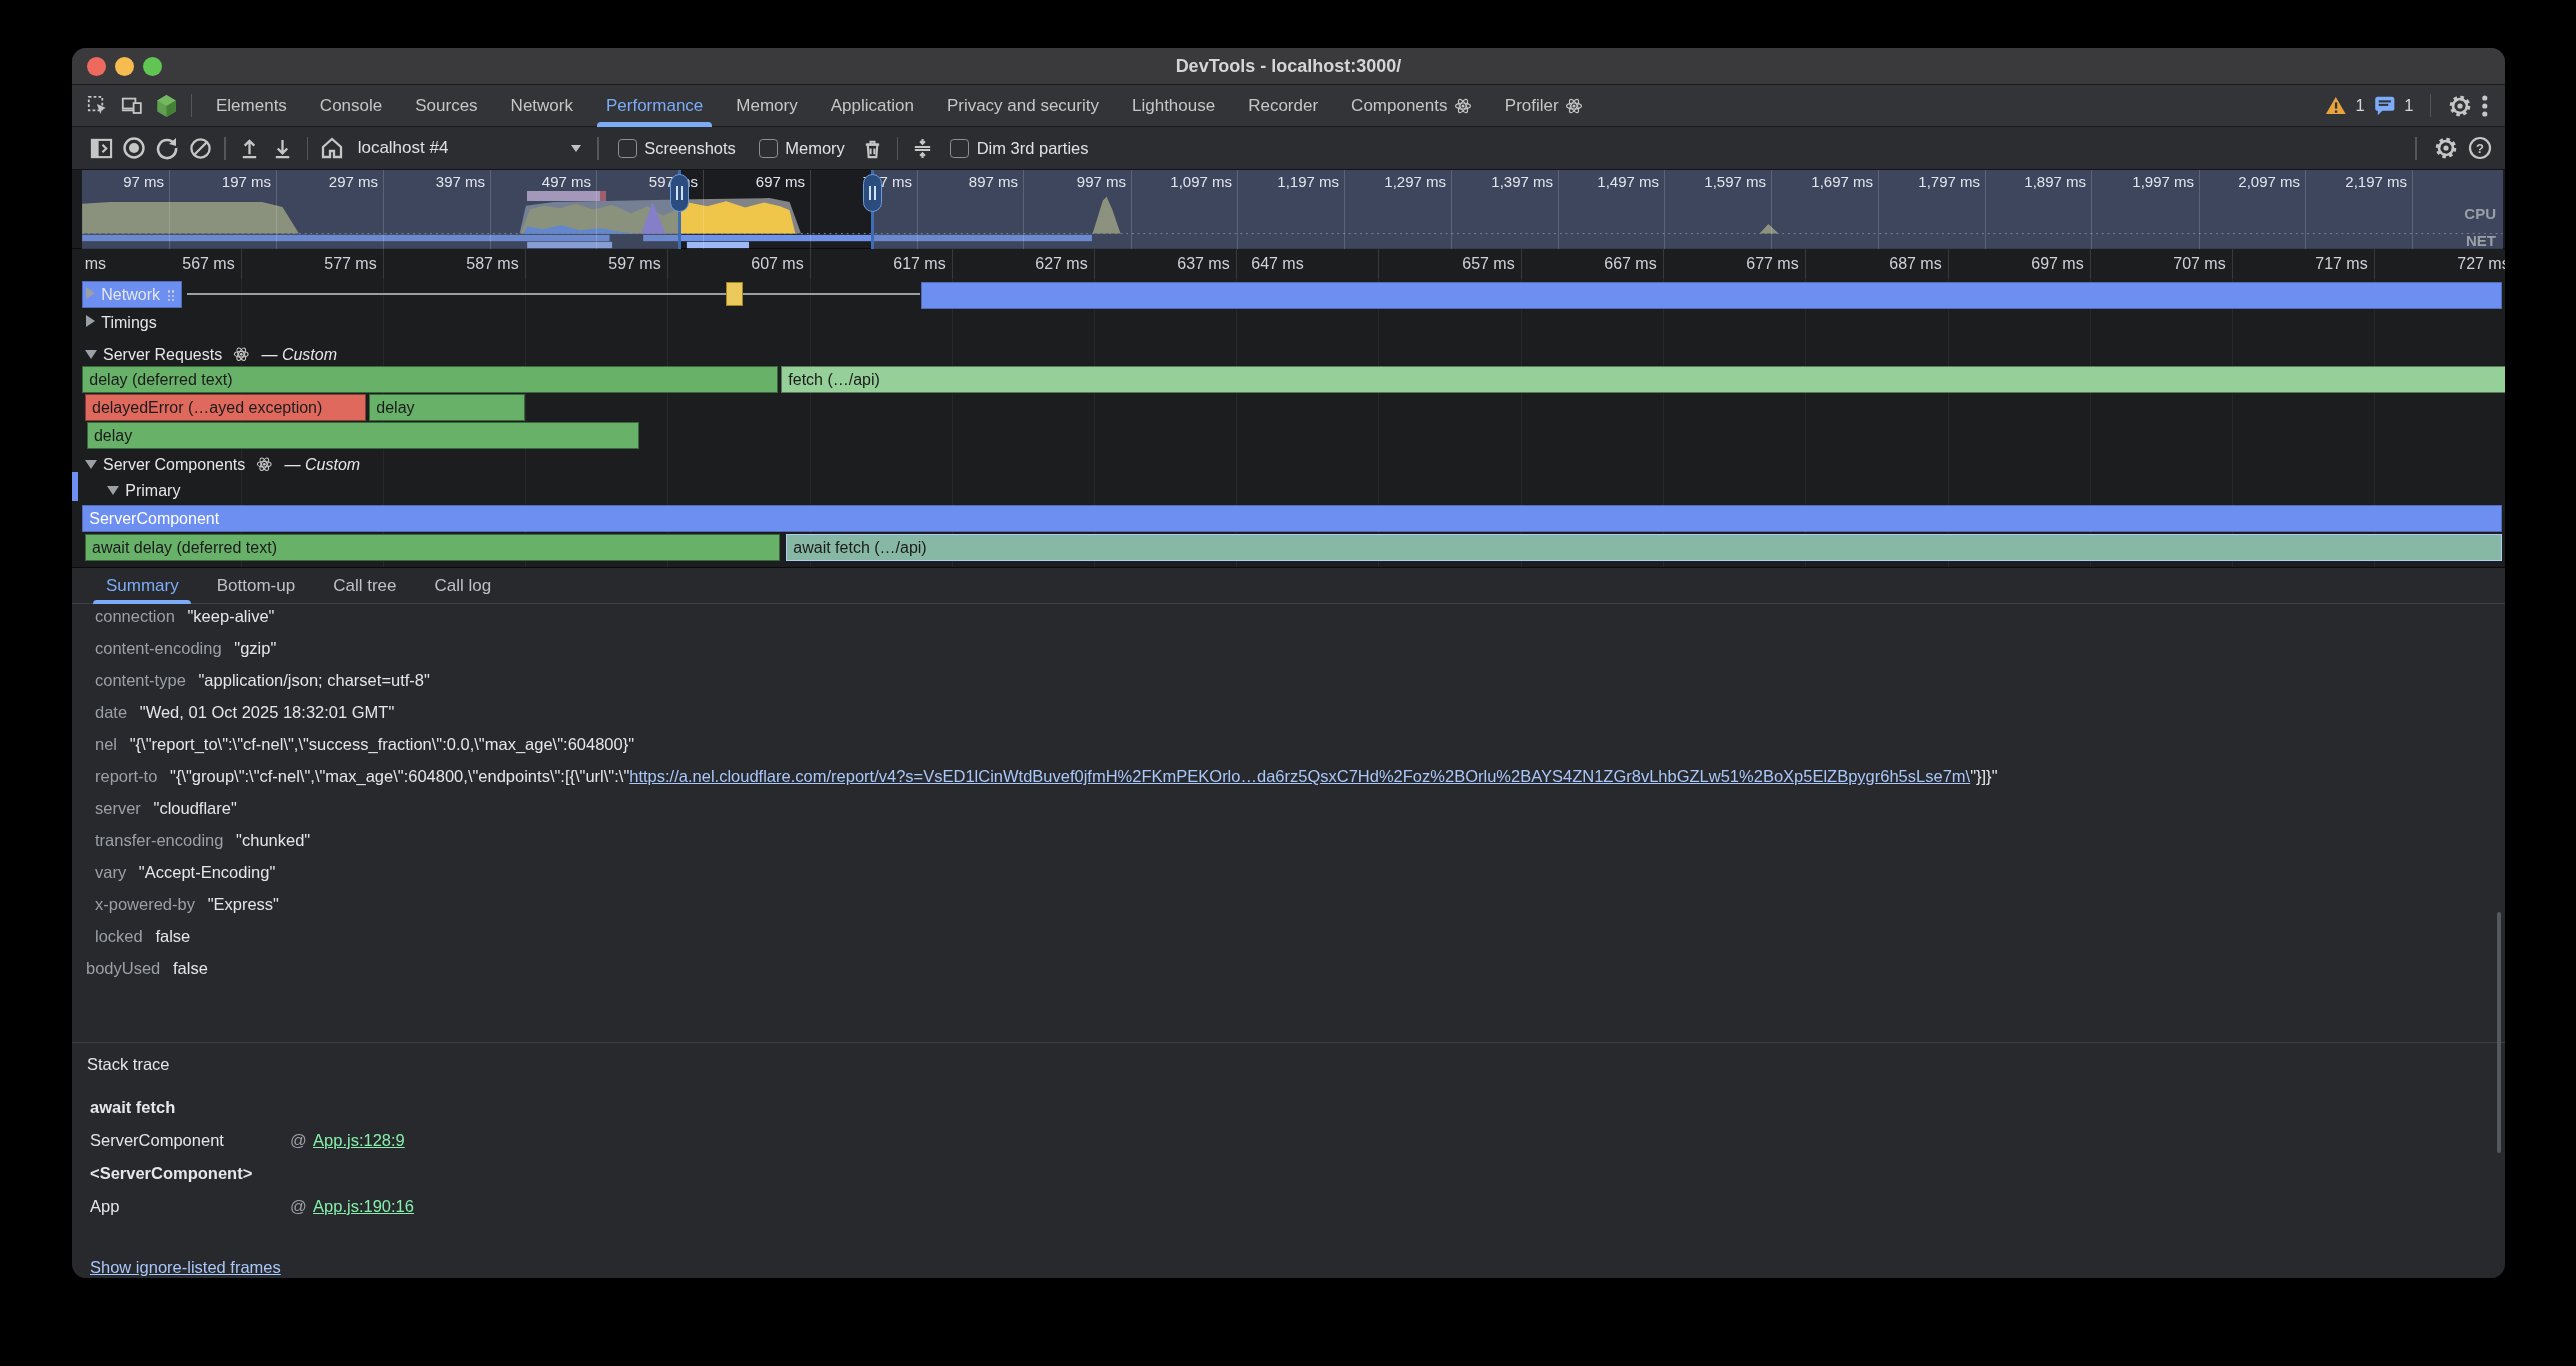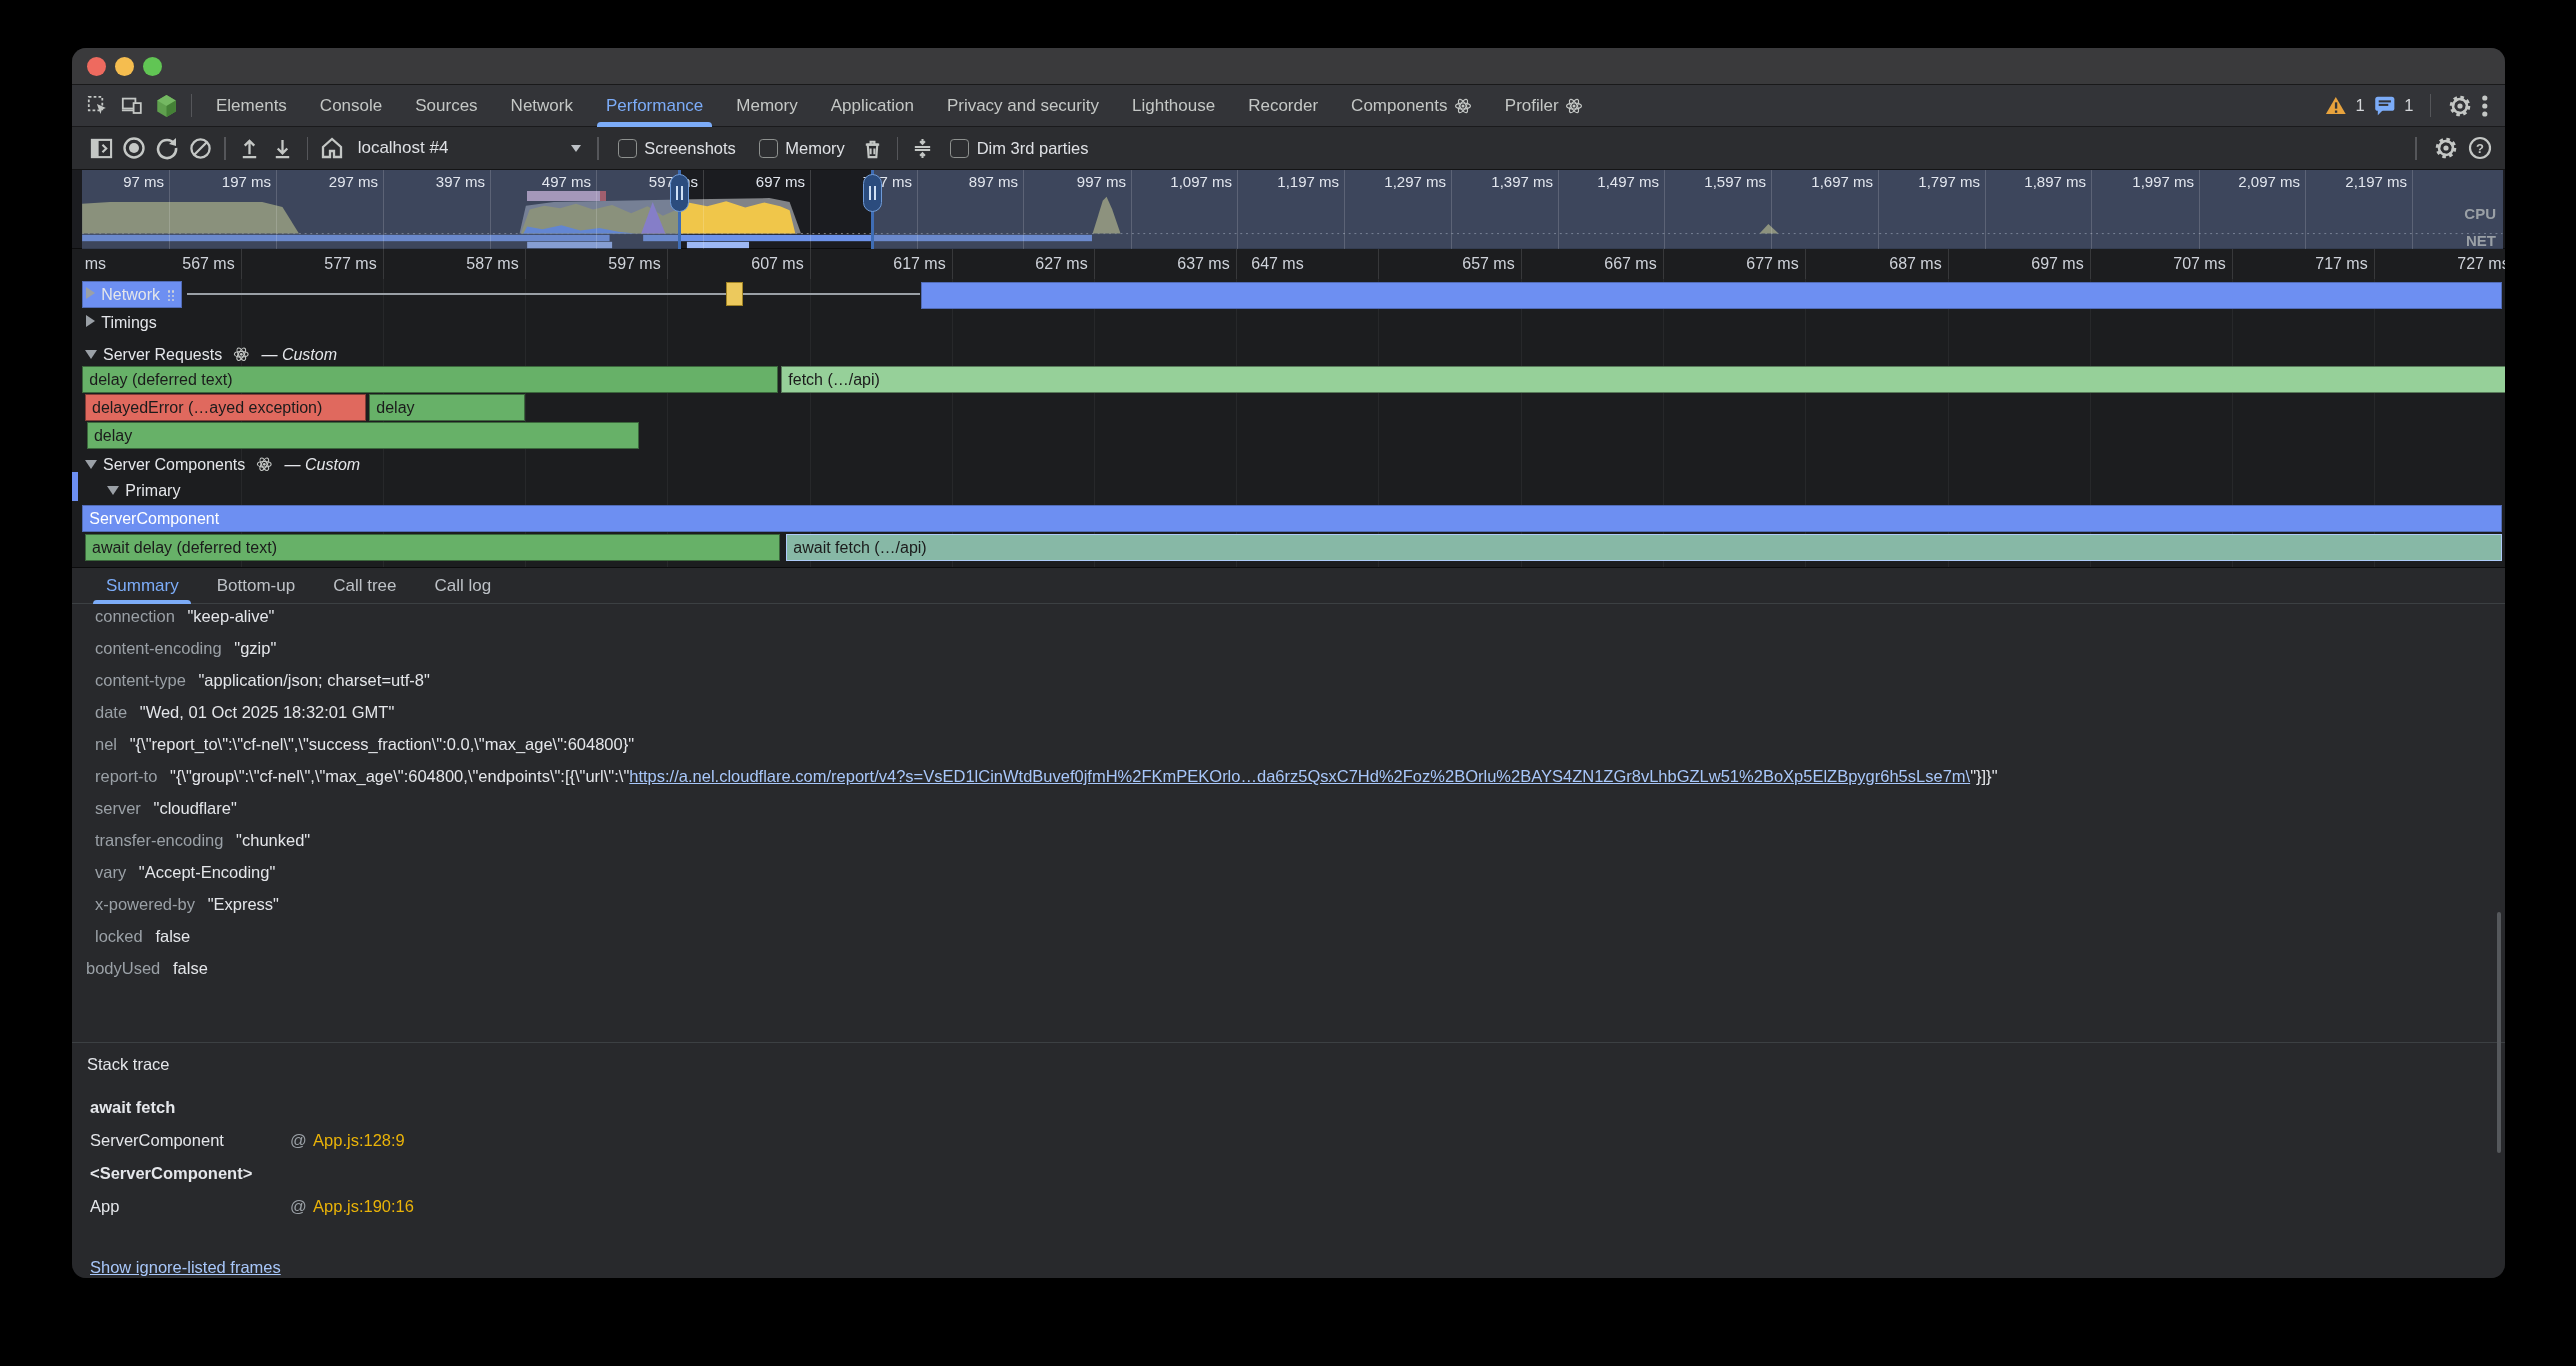--- a/index.html
+++ b/index.html
@@ -81,36 +81,37 @@
   .prop-key{color:#9aa0a6;margin-right:12.7px;}
   .prop-val{color:#e4e6ea;}
   .prop-link{color:#a8c7fa;text-decoration:underline;cursor:pointer;}
   .divider{position:absolute;left:0;top:438px;width:100%;height:0.6px;background:#3c4043;}
   .st-title{position:absolute;left:15px;top:451px;font-size:16.5px;color:#e4e6ea;}
   .st-block{position:absolute;left:18px;top:487px;font-family:"DejaVu Sans Mono","Liberation Mono",monospace;font-size:16.5px;color:#e4e6ea;}
   .st-row{height:33px;line-height:33px;white-space:nowrap;}
   .st-row.bold .st-fn{font-weight:700;}
   .st-fn{display:inline-block;min-width:200px;}
   .st-at{color:#9aa0a6;margin-right:6.3px;}
-  .st-link{color:#eab308;cursor:pointer;}
+  .st-link{color:#86efac;text-decoration:underline;cursor:pointer;}
   .st-footer{height:33px;line-height:33px;}
   .st-footer a{color:#a8c7fa;text-decoration:underline;cursor:pointer;}
   .scrollthumb{position:absolute;right:3.8px;top:308px;width:4.4px;height:241px;border-radius:2.5px;background:#55585c;}
   svg{display:block;}
 </style>
 </head>
 <body>
 
 <div id="stage">
 <div id="window">
 
   <div class="titlebar">
     <div class="tl" style="left:15px;background:#ee6a5f;"></div>
     <div class="tl" style="left:43px;background:#f5bd4f;"></div>
     <div class="tl" style="left:71px;background:#61c554;"></div>
+    <div class="title">DevTools - localhost:3000/</div>
   </div>
 
   <div class="tabbar">
     <div class="tbicon">
       <svg width="21.6" height="21.6" viewBox="0 0 24 24">
             <rect x="2" y="2" width="15" height="15" fill="none" stroke="#c4c7c5" stroke-width="2" stroke-dasharray="3 2.4"></rect>
             <path d="M11 10 L21 14.5 L16.5 16 L15 21 Z" fill="#c4c7c5"></path>
           </svg>
     </div>
     <div class="tbicon">

